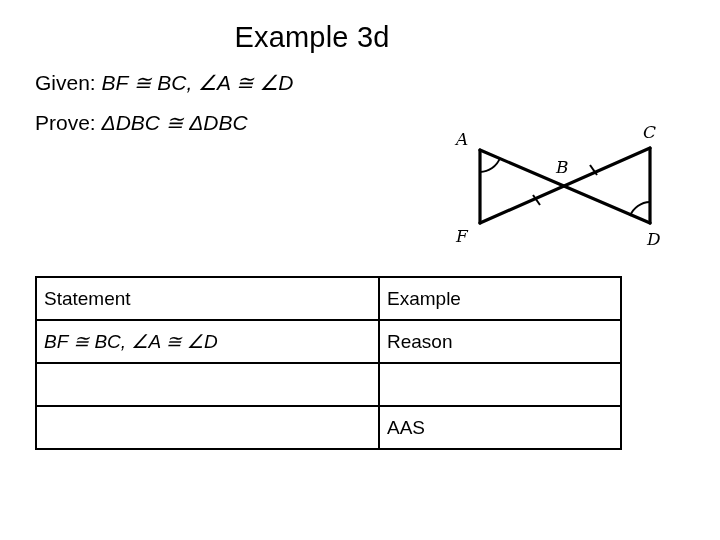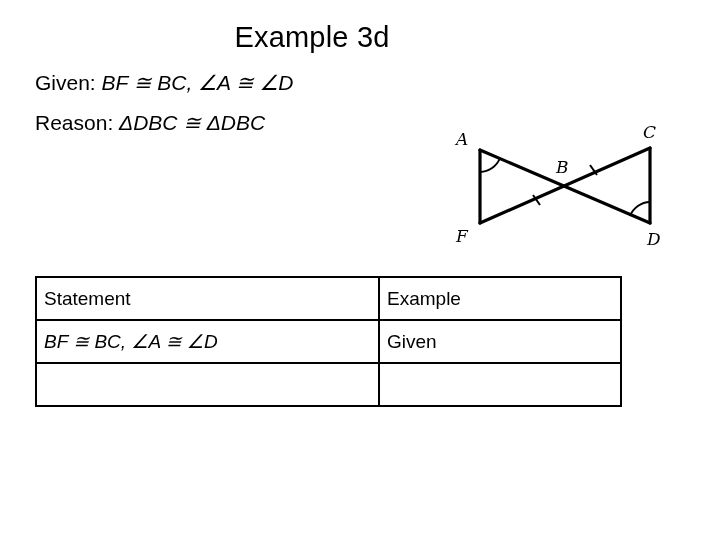--- a/index.html
+++ b/index.html
@@ -90,21 +90,21 @@
 <div id="slide">
 
   <div id="slide-title">Example 3d</div>
 
   <div class="given-line" id="given-line">
     <span>Given:</span>
     <span class="math">BF ≅ BC,  ∠A ≅ ∠D</span>
   </div>
 
   <div class="given-line" id="prove-line">
-    <span>Reason:</span>
+    <span>Prove:</span>
     <span class="math">ΔDBC ≅ ΔDBC</span>
   </div>
 
   <div id="figure">
     <svg width="255" height="145" viewBox="0 0 255 145" xmlns="http://www.w3.org/2000/svg">
       <g fill="none" stroke="#000000" stroke-width="3.2" stroke-linecap="round">
 
         <line x1="50" y1="32" x2="50" y2="105"></line>
 
         <line x1="220" y1="30" x2="220" y2="105"></line>
@@ -135,22 +135,26 @@
       <col class="col-statement">
       <col class="col-reason">
     </colgroup>
     <tbody>
       <tr>
         <td>Statement</td>
         <td>Example</td>
       </tr>
       <tr>
         <td class="math">BF ≅ BC,  ∠A ≅ ∠D</td>
-        <td>Given</td>
+        <td>Reason</td>
       </tr>
       <tr>
         <td class="math cell-empty"></td>
         <td class="cell-empty"></td>
+      </tr>
+      <tr>
+        <td class="math cell-empty"></td>
+        <td>AAS</td>
       </tr>
     </tbody>
   </table>
 
 </div>
 
 </body></html>

